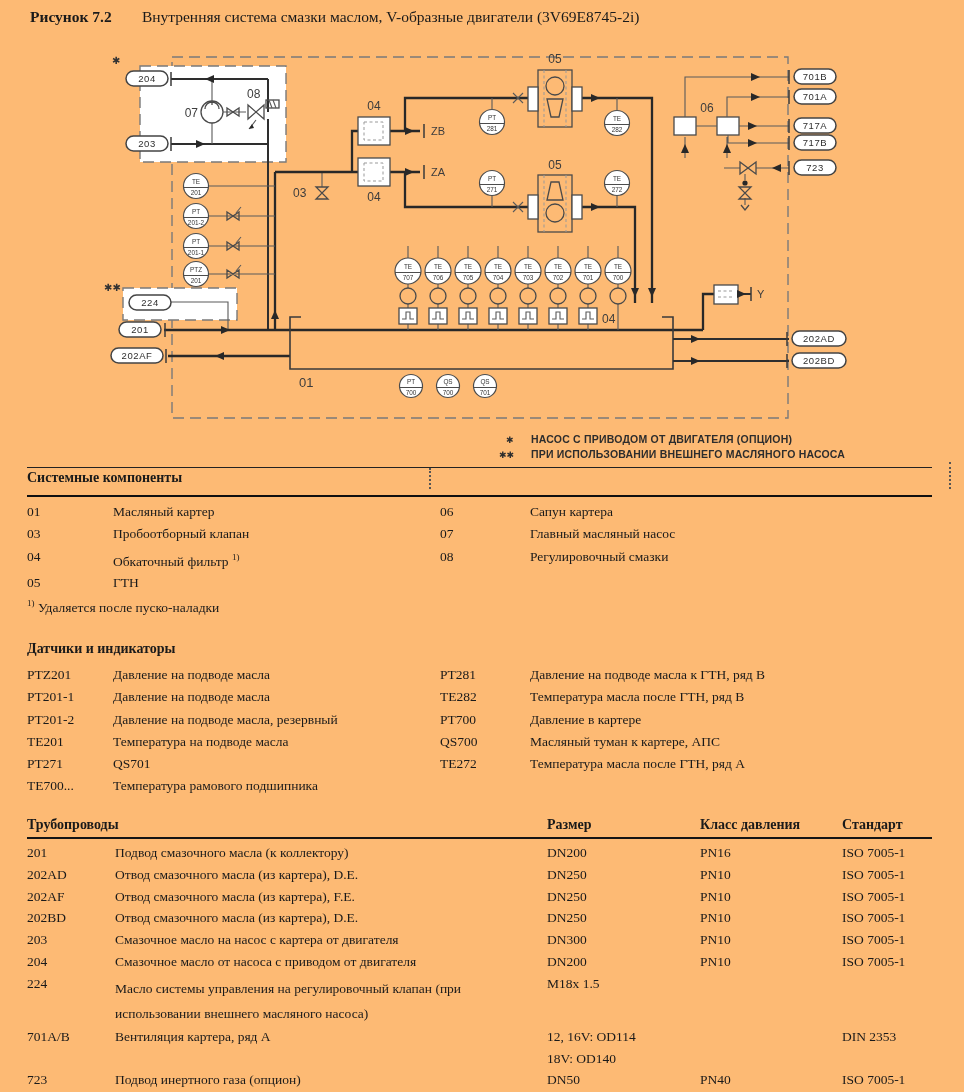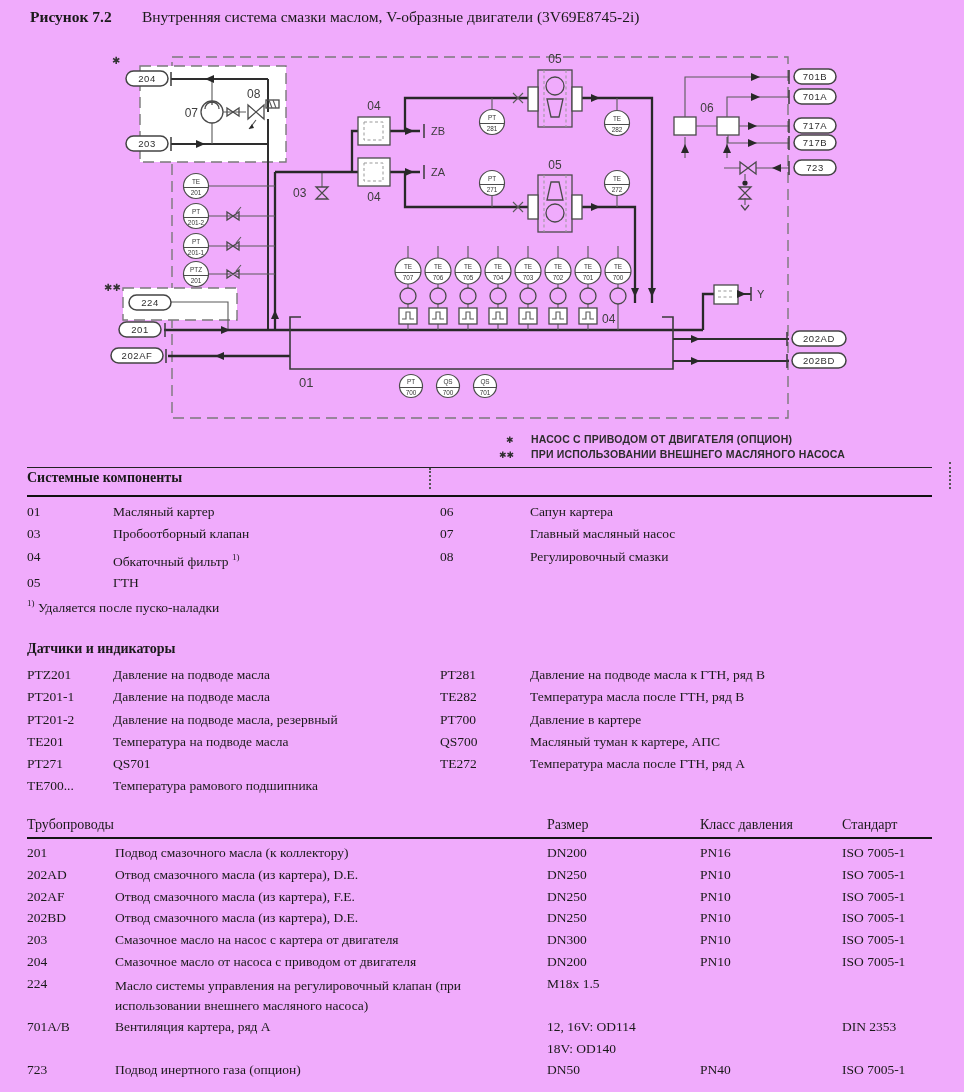--- a/index.html
+++ b/index.html
@@ -1,16 +1,16 @@
 <!DOCTYPE html>
 <html><head>
 <meta charset="utf-8">
 <style>
   html,body{margin:0;padding:0;background:#e8e8e8;}
-  .page{position:relative;width:964px;height:1092px;background:#f0abfc;overflow:hidden;
+  .page{position:relative;width:964px;height:1092px;background:#fdba74;overflow:hidden;
         font-family:"Liberation Serif",serif;color:#1a1a1a;}
   .title-row{position:absolute;top:8px;left:30px;width:900px;font-size:15.5px;}
   .fig-label{font-weight:bold;display:inline-block;width:108px;}
   .fig-title{display:inline-block;}
   svg text{user-select:none;}
   .p{stroke:#282828;stroke-width:2.3;fill:none;}
   .p2{stroke:#2e2e2e;stroke-width:2;fill:none;}
   .t{stroke:#5a5a5a;stroke-width:1.1;fill:none;}
   .sym{stroke:#4a4a4a;stroke-width:1.3;fill:#ffffff;}
   .symn{stroke:#4a4a4a;stroke-width:1.3;fill:none;}
@@ -31,24 +31,24 @@
   .lg{font:bold 10.5px "Liberation Sans",sans-serif;fill:#2d2d2d;letter-spacing:.2px;}
   .lgm{font:bold 9px "DejaVu Sans",sans-serif;fill:#2d2d2d;}
   .dotsep{position:absolute;width:0;border-left:2px dotted #555;}
   .sect{position:absolute;left:27px;width:905px;font-size:13.5px;}
   .thead{border-top:1.4px solid #222;border-bottom:2.6px solid #101010;
          padding:2px 0 9px;font-weight:bold;font-size:14px;}
   .grid4{display:grid;grid-template-columns:86px 327px 90px 1fr;line-height:22.3px;padding-top:4px;}
   .grid4 div{white-space:nowrap;}
   .sup{font-size:9px;vertical-align:super;}
   .bold{font-weight:bold;}
-  .phead{display:grid;grid-template-columns:520px 153px 142px 1fr;font-weight:normal;font-size:14px;
+  .phead{display:grid;grid-template-columns:520px 153px 142px 1fr;font-weight:bold;font-size:14px;
          border-bottom:2.2px solid #151515;padding-bottom:4px;}
   .prow{display:grid;grid-template-columns:88px 432px 153px 142px 1fr;line-height:21.8px;align-items:start;}
-  .prow .tight{line-height:20px;padding-top:3px;white-space:normal;}
+  .prow .tight{line-height:25px;padding-top:3px;white-space:normal;}
   .sz2{line-height:21.8px;}
   .prows{padding-top:3px;}
 </style>
 </head>
 <body>
 
 <div class="page">
 
   <div class="title-row">
     <span class="fig-label">Рисунок 7.2</span>

